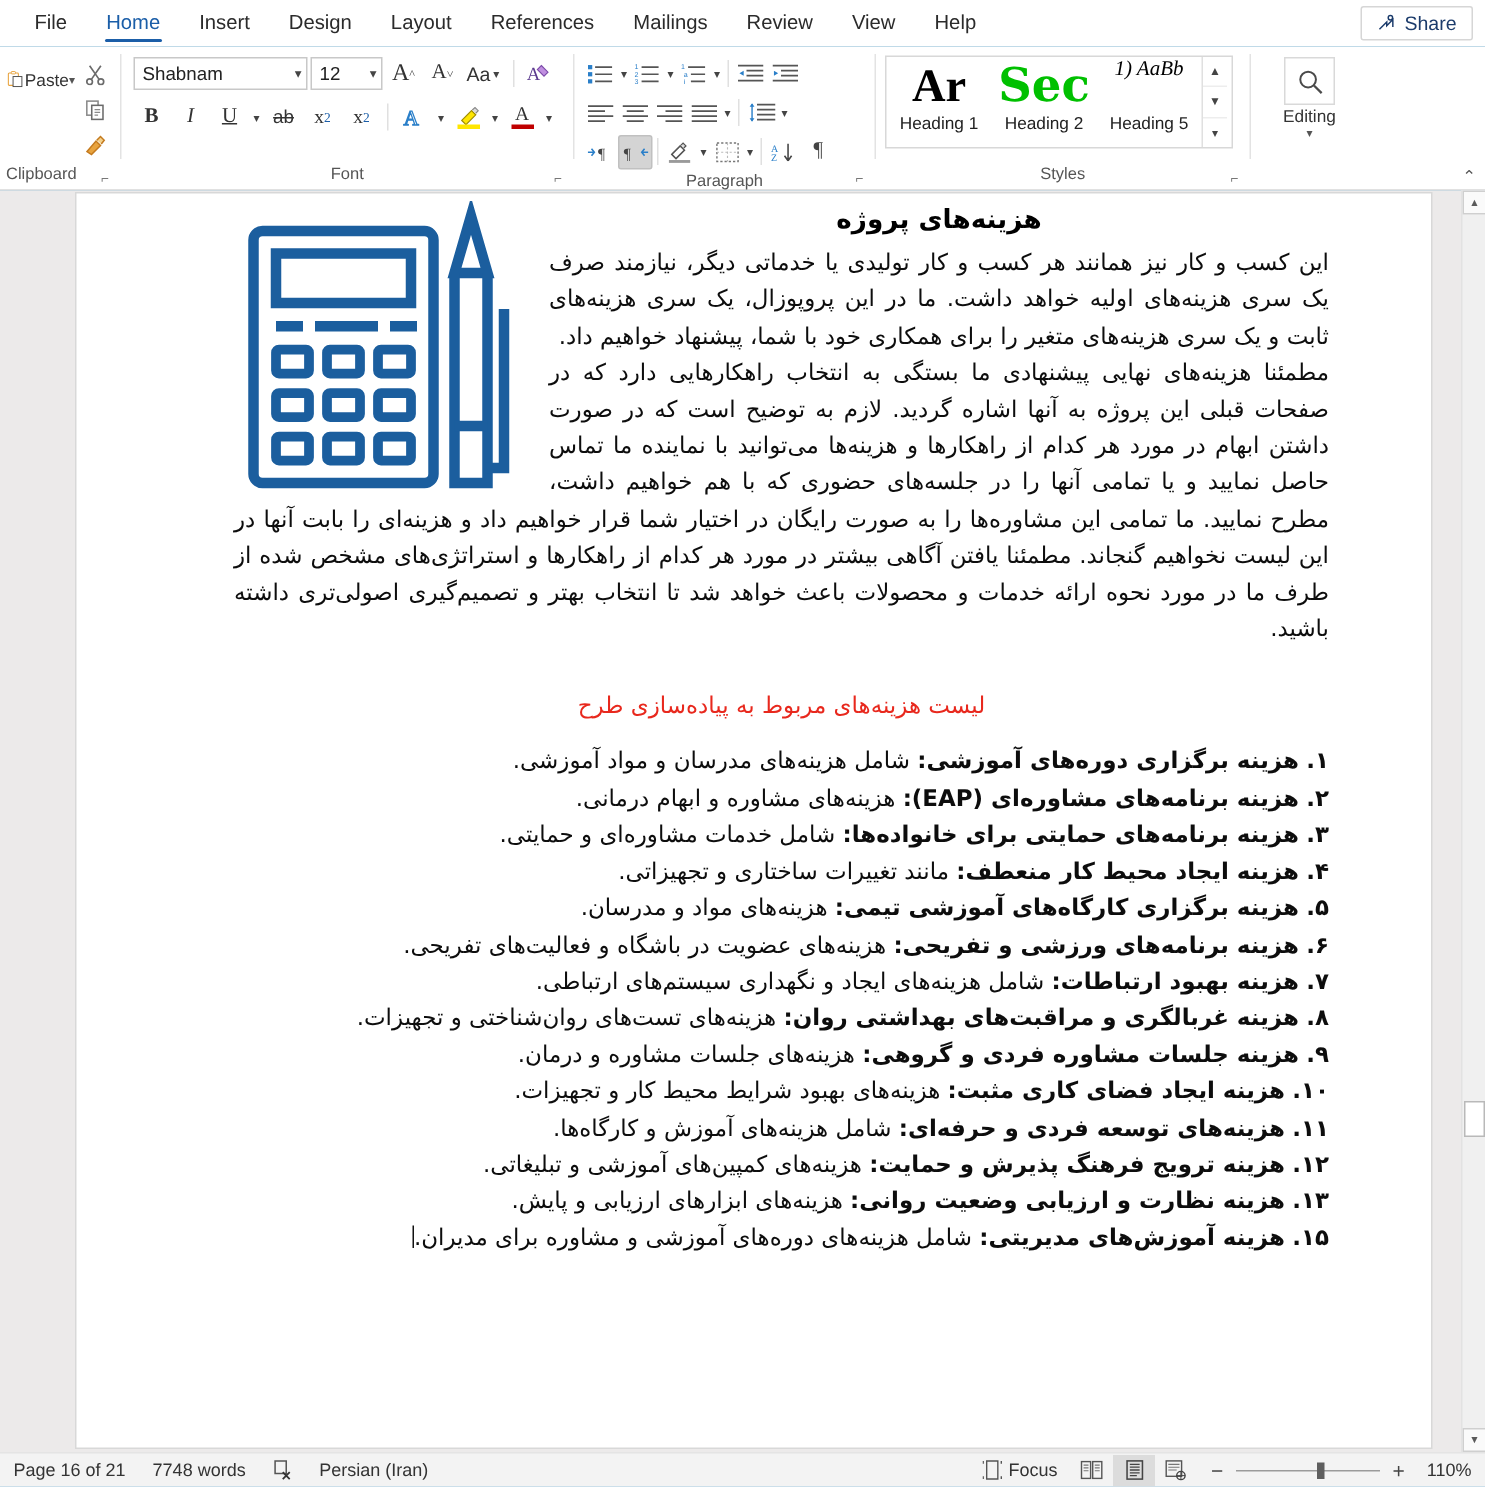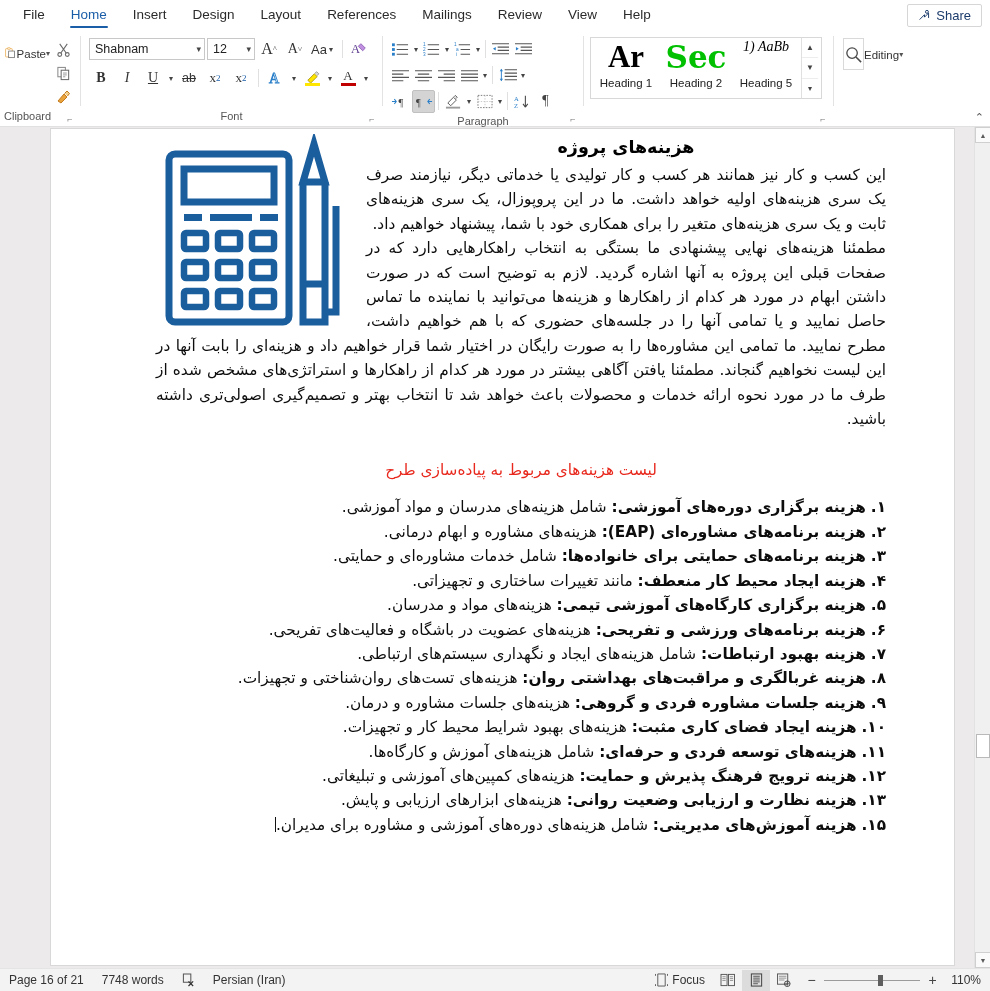--- a/index.html
+++ b/index.html
@@ -117,21 +117,21 @@
   }
   .gal-scroll div {
     flex: 1; display: flex; align-items: center; justify-content: center;
     font-size: 8px; color: #444; border-bottom: 1px solid #ededed; cursor: default;
   }
   .gal-scroll div:last-child { border-bottom: none; }
 
   
   .editg { width: 74px; align-items: center; }
   .edit-big {
-    width: 60px; display: flex; align-items: center;
+    width: 60px; display: flex; flex-direction: column; align-items: center;
     padding-top: 4px; cursor: default;
   }
   .edit-box {
     width: 34px; height: 32px; border: 1px solid #d9d9d9; display: flex;
     align-items: center; justify-content: center; background: #fff;
   }
   .collapse-ribbon {
     position: absolute; right: 6px; bottom: 2px; font-size: 11px; color: #555; cursor: default;
   }
 
@@ -511,20 +511,21 @@
             </div>
             <div class="stl-name">Heading 5</div>
           </div>
           <div class="gal-scroll">
             <div>▲</div>
             <div>▼</div>
             <div>▾</div>
           </div>
         </div>
       </div>
+      <div class="grp-label">Styles</div>
       <div class="dlg">⌐</div>
     </div>
     <div class="grp-div"></div>
 
     <div class="grp editg">
       <div class="grp-body" style="justify-content:center;">
         <div class="edit-big">
           <div class="edit-box">
             <svg width="19" height="19" viewBox="0 0 20 20">
                 <circle cx="8.5" cy="8.5" r="5.5" fill="none" stroke="#4a4a4a" stroke-width="1.4"></circle>

